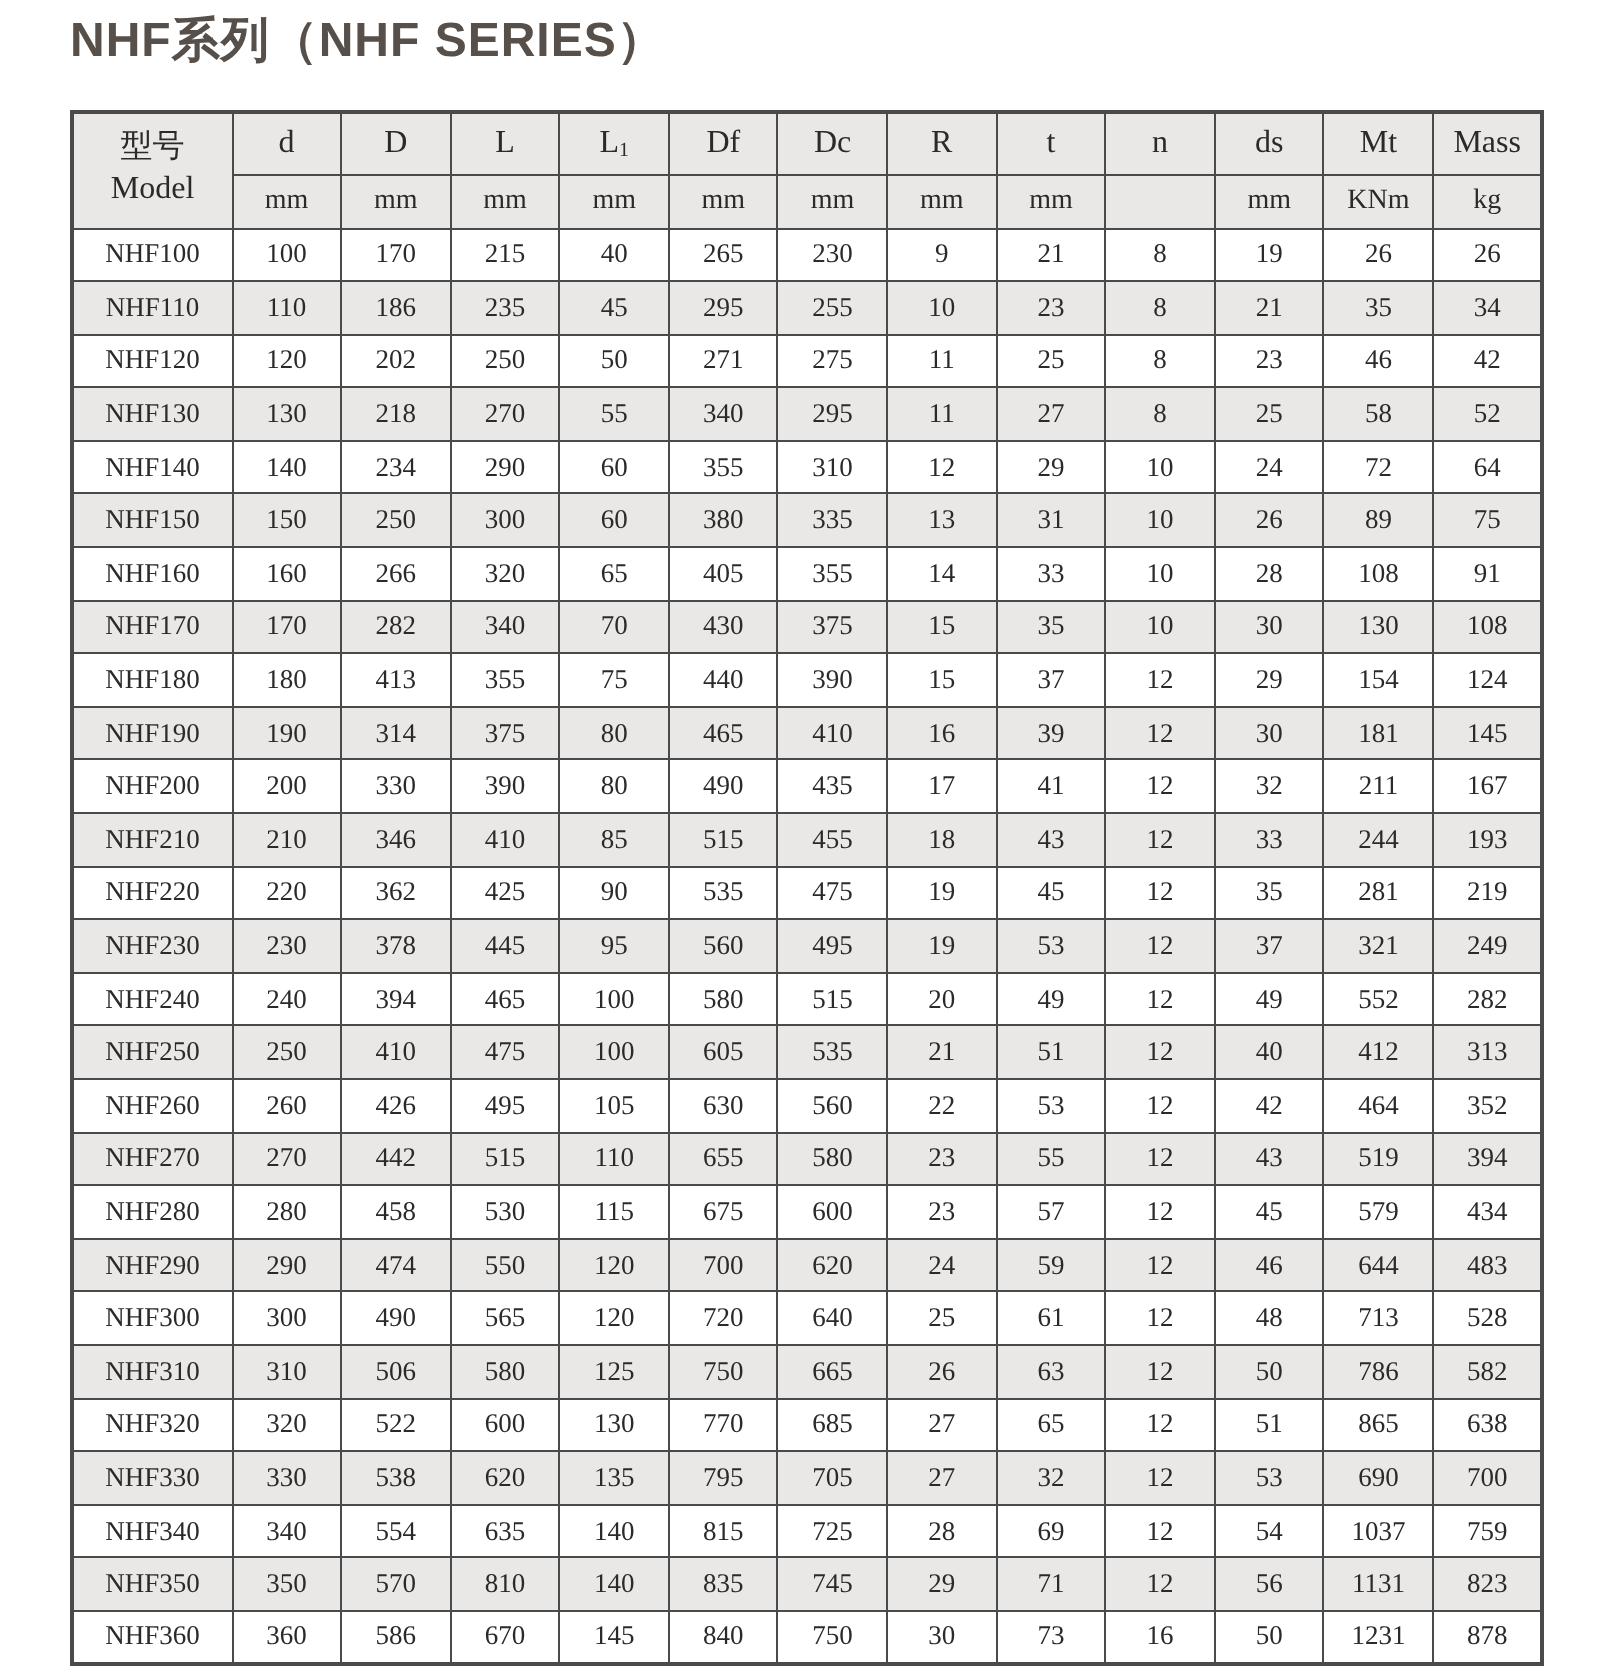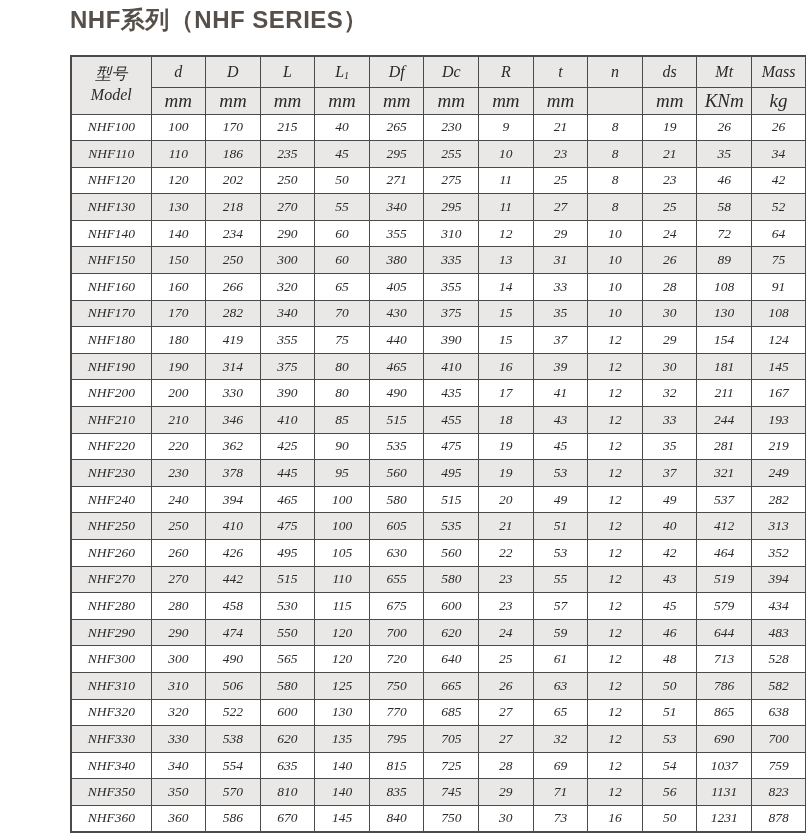--- a/index.html
+++ b/index.html
@@ -10,46 +10,45 @@
     --text:#2b2a28;
   }
   *{box-sizing:border-box;margin:0;padding:0;}
   html,body{background:#ffffff;}
   body{
     width:806px;height:839px;
     font-family:"Liberation Serif","DejaVu Serif",serif;
     color:var(--text);
     overflow:hidden;
   }
-  .page{padding:4px 0 0 35px;margin-left:35px;}
+  .page{padding:4px 0 0 35px;}
   .page-title{
     font-family:"Liberation Sans","DejaVu Sans",sans-serif;
     font-weight:bold;
     font-size:24px;
     letter-spacing:0.5px;
     color:var(--title-color);
     margin-bottom:19px;
   }
   table.spec{
     border-collapse:collapse;
     table-layout:fixed;
     width:736px;
     border:2px solid var(--border);
-    font-style:italic;
   }
   table.spec th, table.spec td{
     border:1px solid var(--border);
     text-align:center;
     vertical-align:middle;
     padding:0;
     overflow:hidden;
     white-space:nowrap;
   }
   thead tr.name-row th{height:31px;font-size:16px;font-weight:normal;background:var(--header-bg);}
-  thead tr.unit-row th{height:27px;font-size:19px;font-weight:normal;background:var(--header-bg);}
+  thead tr.unit-row th{height:27px;font-size:14px;font-weight:normal;background:var(--header-bg);}
   th.model-cell{
     font-size:15px;
     line-height:1.3;
     font-weight:normal;
     background:var(--header-bg);
   }
   th sub{font-size:10px;vertical-align:-2px;}
   tbody td{height:26.6px;font-size:13.5px;}
   tbody tr:nth-child(even) td{background:var(--stripe);}
   tbody tr:nth-child(odd) td{background:#ffffff;}
@@ -229,21 +228,21 @@
           <td>15</td>
           <td>35</td>
           <td>10</td>
           <td>30</td>
           <td>130</td>
           <td>108</td>
         </tr>
         <tr>
           <td>NHF180</td>
           <td>180</td>
-          <td>419</td>
+          <td>413</td>
           <td>355</td>
           <td>75</td>
           <td>440</td>
           <td>390</td>
           <td>15</td>
           <td>37</td>
           <td>12</td>
           <td>29</td>
           <td>154</td>
           <td>124</td>
@@ -328,21 +327,21 @@
           <td>240</td>
           <td>394</td>
           <td>465</td>
           <td>100</td>
           <td>580</td>
           <td>515</td>
           <td>20</td>
           <td>49</td>
           <td>12</td>
           <td>49</td>
-          <td>537</td>
+          <td>552</td>
           <td>282</td>
         </tr>
         <tr>
           <td>NHF250</td>
           <td>250</td>
           <td>410</td>
           <td>475</td>
           <td>100</td>
           <td>605</td>
           <td>535</td>

